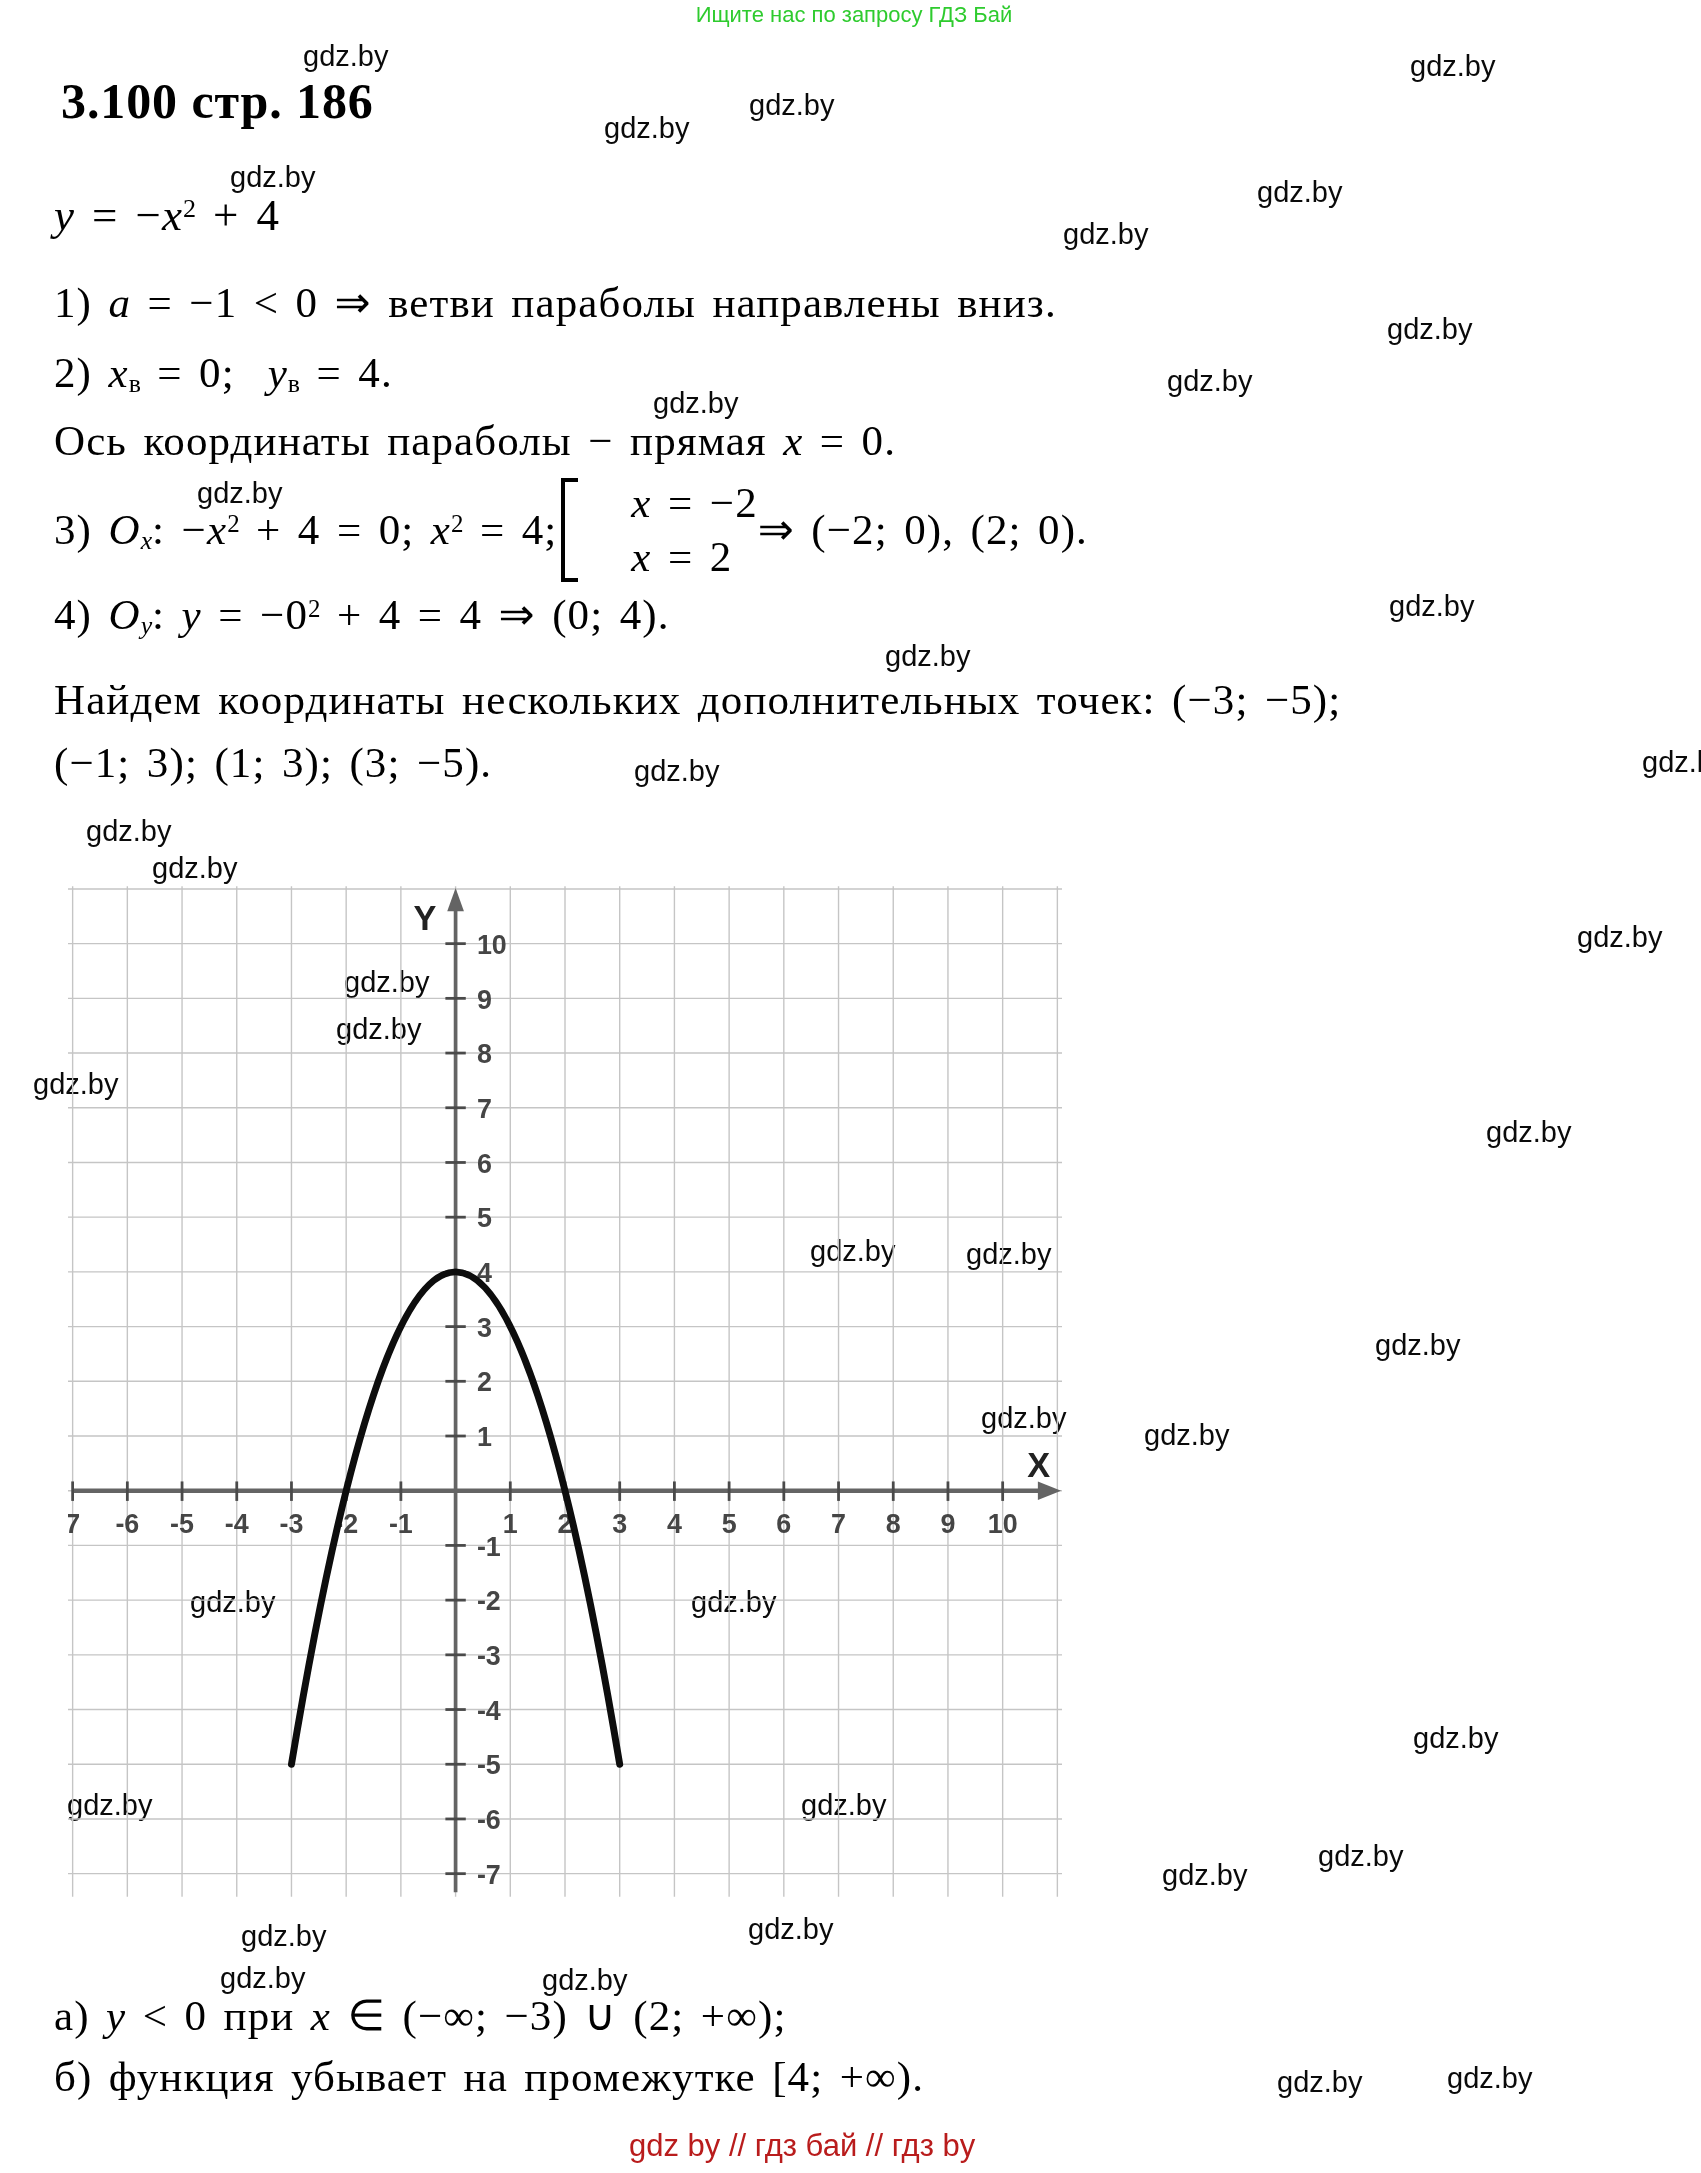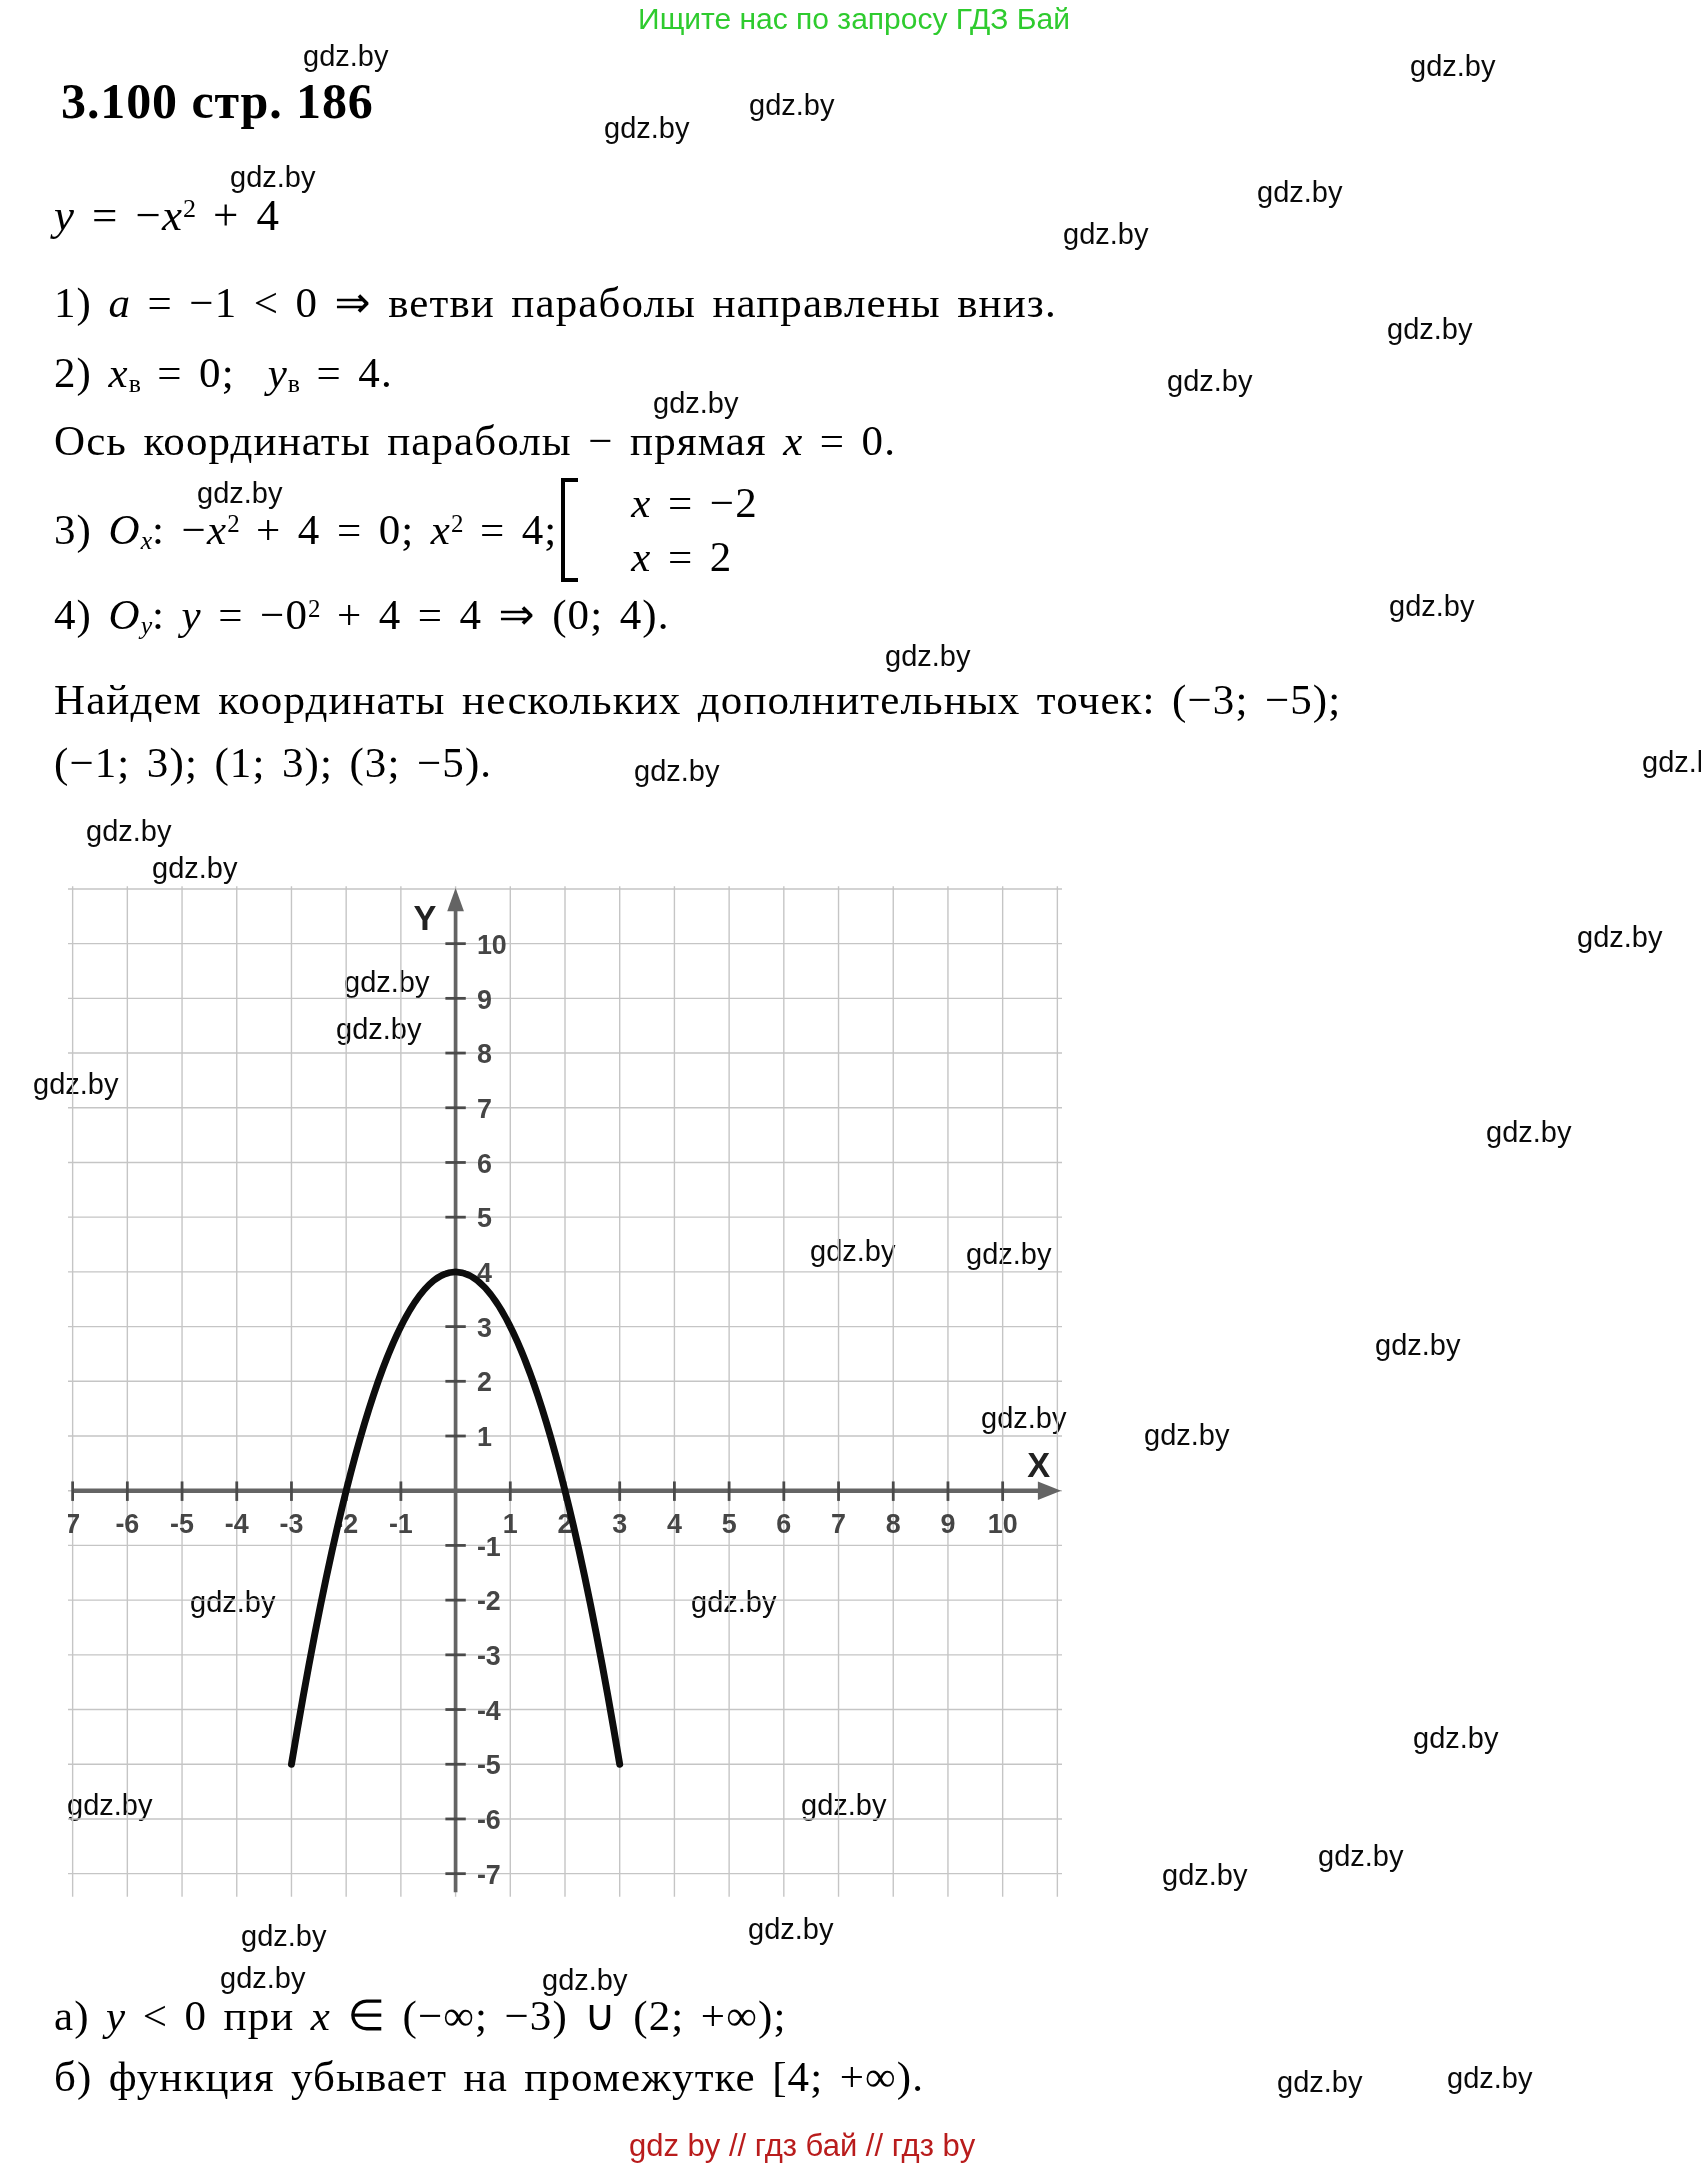--- a/index.html
+++ b/index.html
@@ -1,21 +1,21 @@
 <!DOCTYPE html>
 <html style="font-size:15px"><head>
 <meta charset="utf-8">
 <style>
   html,body{margin:0;padding:0;}
   body{width:1701px;height:2173px;background:#ffffff;position:relative;overflow:hidden;
        font-family:"Liberation Serif", serif;color:#000;}
   .abs{position:absolute;}
   
   .promo{left:557px;top:1.9px;width:594px;text-align:center;
-         font-family:"Liberation Sans", sans-serif;font-size:30px;font-weight:400;}
+         font-family:"Liberation Sans", sans-serif;font-size:22px;font-weight:400;}
   
   .wm{position:absolute;font-family:"Liberation Sans", sans-serif;font-size:29px;
       color:#0a0a0a;white-space:nowrap;line-height:1;}
   
   .title{left:61px;top:72px;font-size:50px;font-weight:700;letter-spacing:0.9px;}
   
   .mline{left:54px;white-space:nowrap;font-size:43px;letter-spacing:1.1px;word-spacing:4.6px;line-height:1.15;}
   .formula{font-size:45px;}
   .it{font-style:italic;}
   .sup{font-size:58%;vertical-align:42%;letter-spacing:0;}
@@ -90,20 +90,21 @@
 
 <div class="abs mline" style="top:416px"><span>Ось координаты параболы − прямая </span><span class="it">x</span><span> = 0.</span></div>
 
 <div class="abs mline sysline" style="top:476px">
   <span><span>3) </span><span class="it">O</span><span class="sub it">x</span><span>: −</span><span class="it">x</span><span class="sup">2</span><span> + 4 = 0; </span><span class="it">x</span><span class="sup">2</span><span> = 4; </span></span>
   <span class="bracket"></span>
   <span class="sysrows">
     <span><span class="it">x</span><span> = −2</span></span>
     <span><span class="it">x</span><span> = 2</span></span>
   </span>
+  <span> ⇒ (−2; 0), (2; 0).</span>
 </div>
 
 <div class="abs mline" style="top:590px"><span>4) </span><span class="it">O</span><span class="sub it">y</span><span>: </span><span class="it">y</span><span> = −0</span><span class="sup">2</span><span> + 4 = 4 ⇒ (0; 4).</span></div>
 
 <div class="abs mline" style="top:675px">Найдем координаты нескольких дополнительных точек: (−3; −5);</div>
 <div class="abs mline" style="top:738px">(−1; 3); (1; 3); (3; −5).</div>
 
 <div class="abs" id="graph"><svg width="994" height="1011" viewBox="0 0 1072 1090">
       <g>
         <line x1="5" y1="0" x2="5" y2="1090" stroke="#c5c5c5" stroke-width="1.5"></line>

